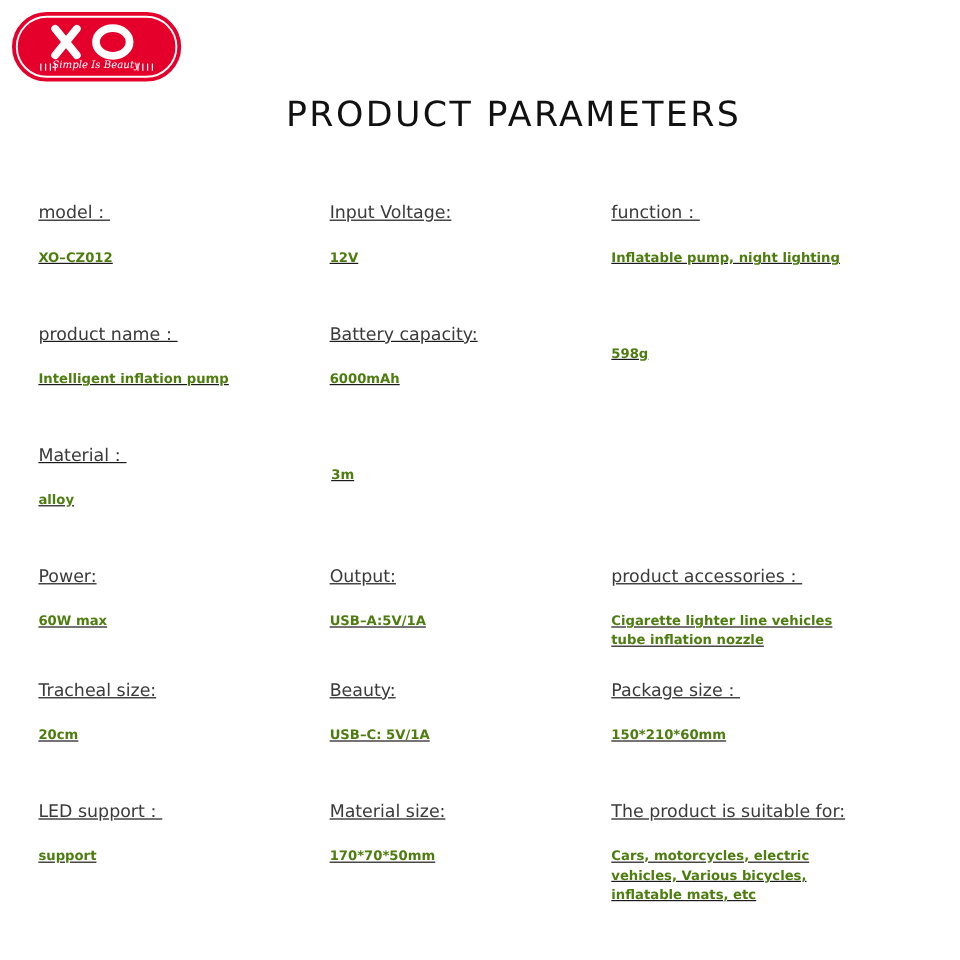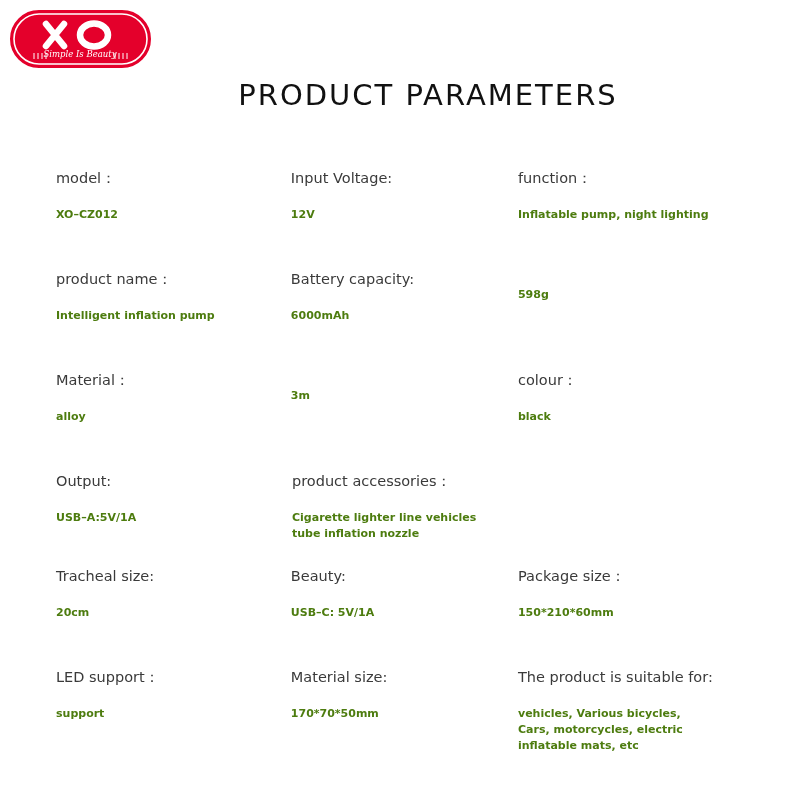--- a/index.html
+++ b/index.html
@@ -41,22 +41,23 @@
     padding-left: 28px;
   }
 
   
   .spec-grid {
     position: absolute;
     top: 168px;
     left: 0;
     width: 792px;
     box-sizing: border-box;
-    padding-left: 56px;
+    padding-left: 32px;
     padding-right: 20px;
+    text-decoration: underline;
   }
   .spec-row {
     display: flex;
     width: 100%;
   }
   .spec-cell {
     box-sizing: border-box;
     padding-right: 10px;
   }
   .spec-cell.col0 { width: 244px; }
@@ -157,31 +158,31 @@
       <div class="spec-label">Material：</div>
       <div class="spec-value">
         <span class="vline">alloy</span>
       </div>
     </div>
     <div class="spec-cell col1">
       <div class="spec-value">
         <span class="vline">3m</span>
       </div>
     </div>
-    <div class="spec-cell col2">
-      <div class="spec-label">colour：</div>
-      <div class="spec-value">
-        <span class="vline">black</span>
-      </div>
-    </div>
-  </div>
-
-  <div class="row-gap"></div>
-
-  <div class="spec-row">
+  </div>
+
+  <div class="row-gap"></div>
+
+  <div class="spec-row">
+    <div class="spec-cell col0">
+      <div class="spec-label">Power:</div>
+      <div class="spec-value">
+        <span class="vline">60W max</span>
+      </div>
+    </div>
     <div class="spec-cell col1">
       <div class="spec-label">Output:</div>
       <div class="spec-value">
         <span class="vline">USB–A:5V/1A</span>
       </div>
     </div>
     <div class="spec-cell col2">
       <div class="spec-label">product accessories：</div>
       <div class="spec-value">
         <span class="vline">Cigarette lighter line vehicles</span>
@@ -224,20 +225,20 @@
     </div>
     <div class="spec-cell col1">
       <div class="spec-label">Material size:</div>
       <div class="spec-value">
         <span class="vline">170*70*50mm</span>
       </div>
     </div>
     <div class="spec-cell col2">
       <div class="spec-label">The product is suitable for:</div>
       <div class="spec-value">
+        <span class="vline">Cars, motorcycles, electric</span>
         <span class="vline">vehicles, Various bicycles,</span>
-        <span class="vline">Cars, motorcycles, electric</span>
         <span class="vline">inflatable mats, etc</span>
       </div>
     </div>
   </div>
 
 </div>
 
 </body></html>

